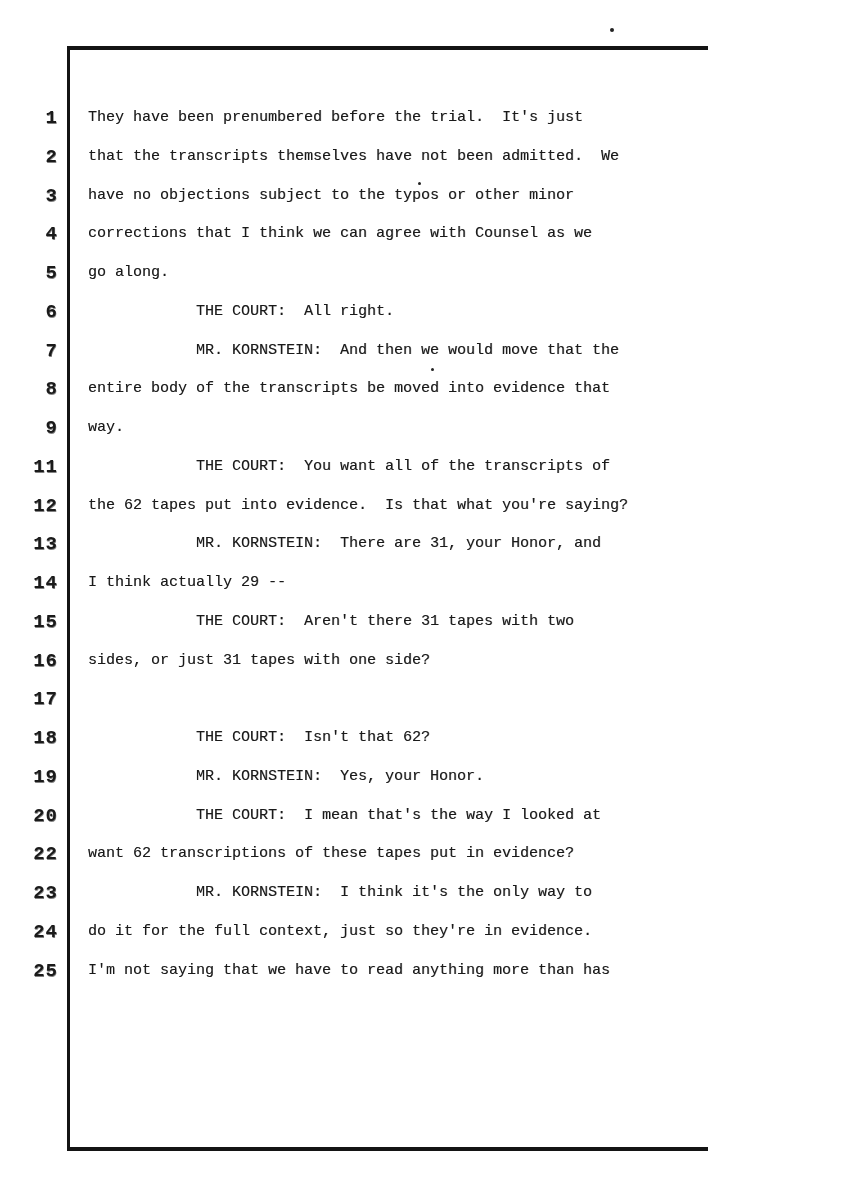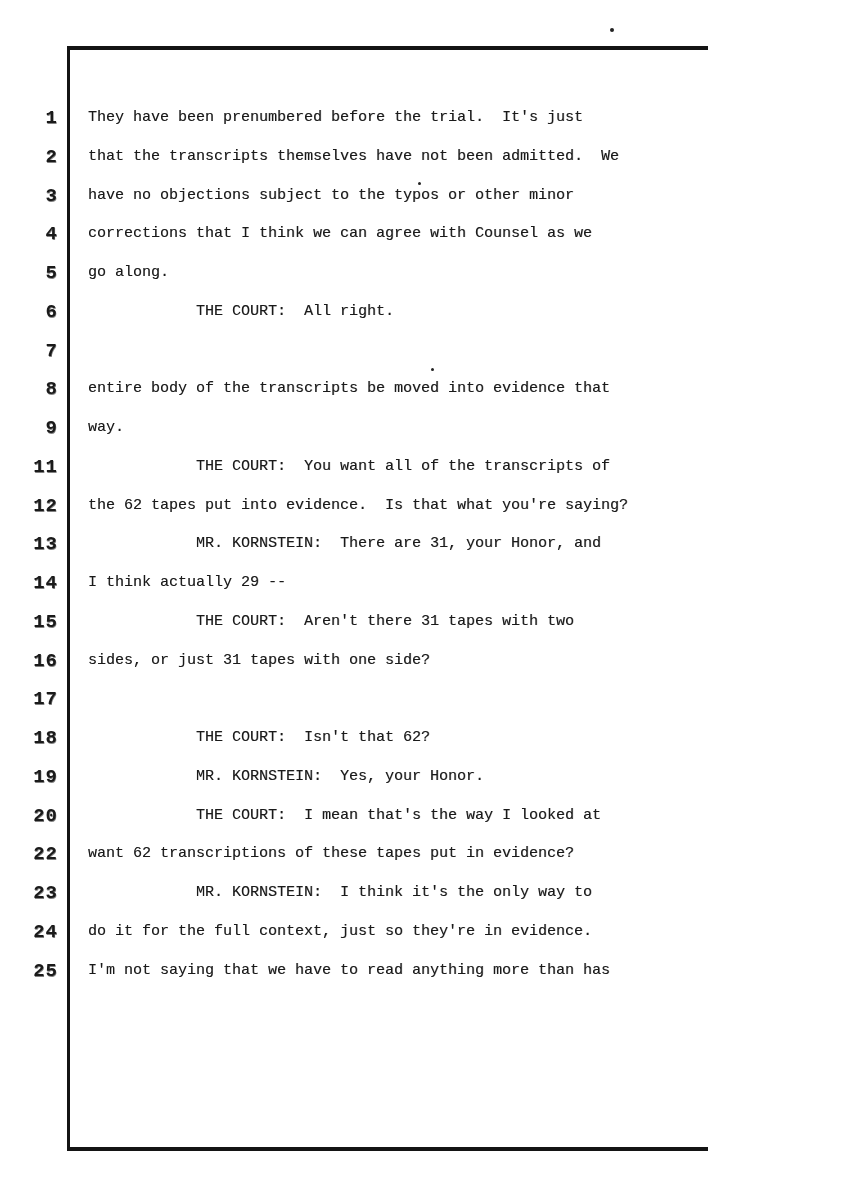--- a/index.html
+++ b/index.html
@@ -98,20 +98,21 @@
     <div class="row">
         <span class="num">5</span>
         <span class="txt">go along.</span>
       </div>
     <div class="row">
         <span class="num">6</span>
         <span class="txt">            THE COURT:  All right.</span>
       </div>
     <div class="row">
         <span class="num">7</span>
+        <span class="txt">            MR. KORNSTEIN:  And then we would move that the</span>
       </div>
     <div class="row">
         <span class="num">8</span>
         <span class="txt">entire body of the transcripts be moved into evidence that</span>
       </div>
     <div class="row">
         <span class="num">9</span>
         <span class="txt">way.</span>
       </div>
     <div class="row">

